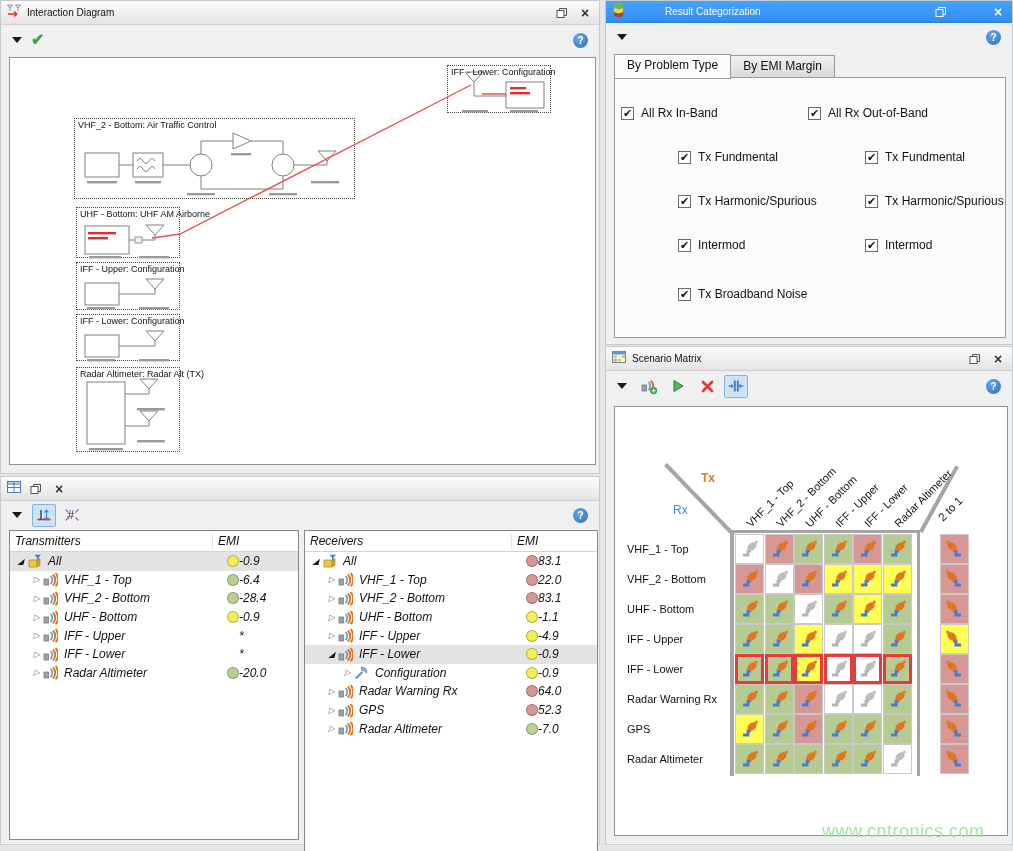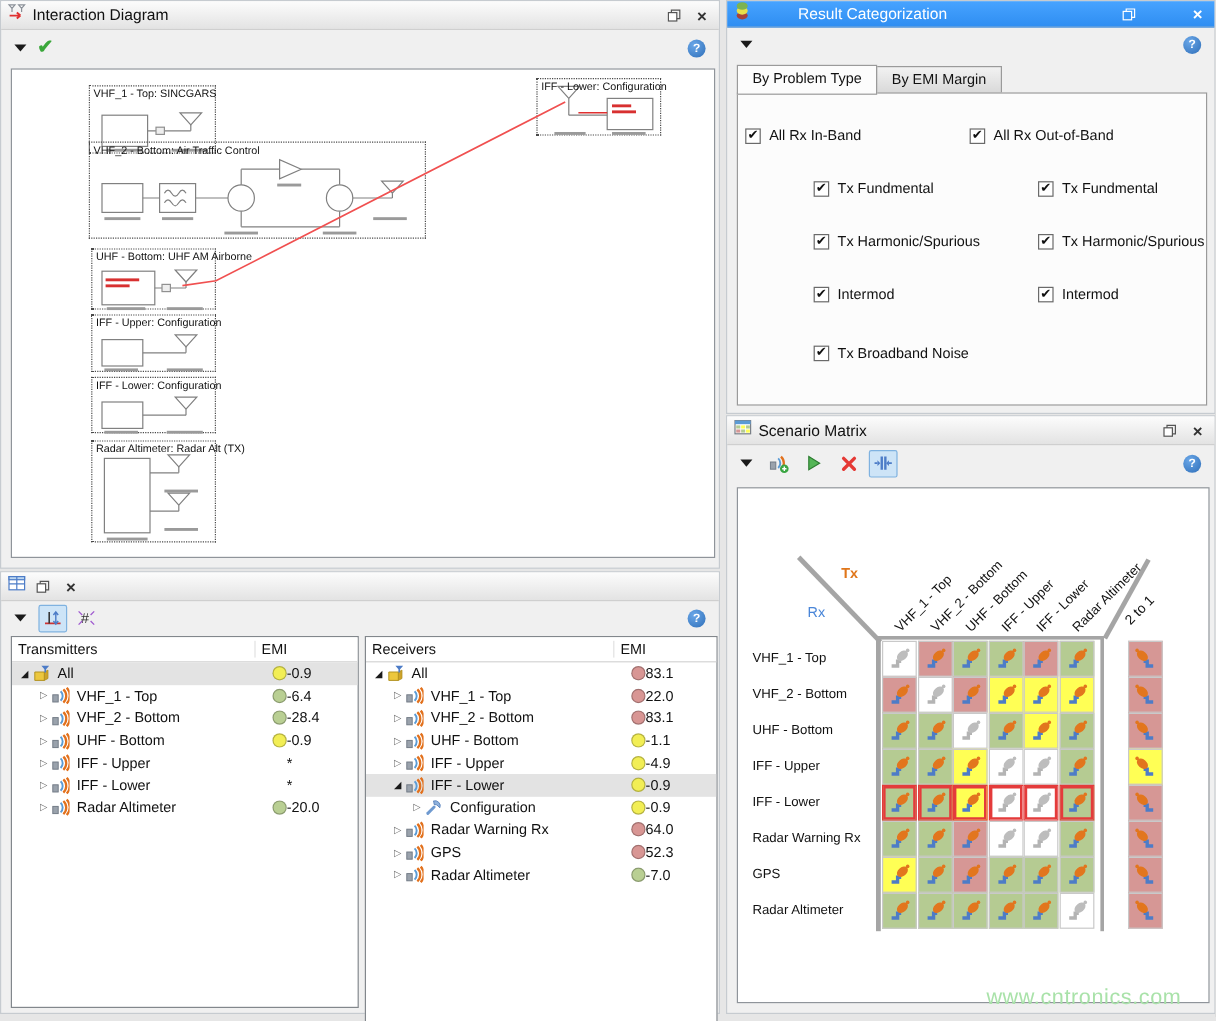--- a/index.html
+++ b/index.html
@@ -3,37 +3,37 @@
 <meta charset="utf-8">
 <style>
   html,body{margin:0;padding:0;background:#d6d6d6;}
   *{box-sizing:border-box;}
   .app{position:relative;width:1013px;height:851px;background:#e6e6e6;font-family:"Liberation Sans",sans-serif;color:#111;overflow:hidden;}
   .panel{position:absolute;background:#f0f0f0;border:1px solid #c6cbd0;}
   .titlebar{position:absolute;top:0;left:0;right:0;height:24px;background:linear-gradient(#fcfcfc,#e3e3e3);border-bottom:1px solid #cfcfcf;display:flex;align-items:center;padding:0 5px;gap:5px;}
   .titlebar.active{background:linear-gradient(#47a3ff,#2f8ef2);border-bottom:1px solid #2a7fd6;}
   .titlebar.active .ttext{color:#fff;}
   .titlebar.active .xbtn{color:#fff;}
-  .ttext{font-size:13px;flex:1;white-space:nowrap;}
+  .ttext{font-size:10px;flex:1;white-space:nowrap;}
   .winbtn{width:18px;height:17px;display:flex;align-items:center;justify-content:center;}
   .xbtn{font-size:14px;font-weight:bold;color:#333;line-height:1;}
   .toolbar{position:absolute;left:0;right:0;top:24px;height:30px;display:flex;align-items:center;gap:9px;padding:0 11px;}
   .dd{width:0;height:0;border-left:5px solid transparent;border-right:5px solid transparent;border-top:6px solid #1a1a1a;}
   .help{margin-left:auto;width:15px;height:15px;border-radius:50%;background:radial-gradient(circle at 35% 30%,#6aa7e8,#2e6eb8);color:#fff;font-size:10px;font-weight:bold;display:flex;align-items:center;justify-content:center;}
   .tbtn{min-width:24px;height:23px;display:flex;align-items:center;justify-content:center;border:1px solid transparent;border-radius:2px;}
   .tbtn.selected{background:#cde4f7;border-color:#7fb2e0;}
   .greencheck{color:#3aa73a;font-size:16px;font-weight:bold;line-height:1;}
   .canvas{position:absolute;background:#fff;border:1px solid #8f949a;}
   
   .dblock{position:absolute;border:1px dotted #4a4a4a;}
   .dblock .btitle{position:absolute;top:1px;left:3px;font-size:9px;white-space:nowrap;color:#111;}
   .dblock svg{position:absolute;left:0;top:0;}
   #red-overlay{position:absolute;left:0;top:0;pointer-events:none;}
   
-  .ttable{position:absolute;background:#fff;border:1px solid #82878c;overflow:hidden;}
+  .ttable{position:absolute;background:#fff;border:1px solid #82878c;overflow:hidden;font-style:italic;}
   .thead{display:flex;height:21px;align-items:center;font-size:12px;border-bottom:1px solid #d4d4d4;background:#fff;}
   .thead .h1{flex:1;padding-left:5px;}
   .thead .h2{width:86px;border-left:1px solid #e2e2e2;padding-left:5px;}
   .trow{display:flex;height:18.6px;align-items:center;font-size:12px;white-space:nowrap;}
   .trow.sel{background:#e3e3e3;}
   .exp{width:13px;text-align:center;color:#3c3c3c;flex:none;}
   .exp.c{font-size:8px;color:#707070;}
   .exp.e{font-size:8px;color:#1a1a1a;}
   .ticn{width:18px;flex:none;display:flex;align-items:center;}
   .tlbl{flex:1;padding-left:3px;overflow:hidden;}
@@ -84,32 +84,20 @@
           </svg>
         </span>
       <span class="winbtn xbtn">×</span>
     </div>
     <div class="toolbar">
       <span class="dd"></span>
       <span class="greencheck">✔</span>
       <span class="help">?</span>
     </div>
     <div class="canvas" id="diagram-canvas" style="left:8px;top:56px;width:587px;height:408px;">
-        <div class="dblock" style="left: 64px; top: 13px; width: 106px; height: 57px;">
-          <svg width="106" height="57" viewBox="0 0 106 57">
-            <rect x="10" y="24" width="38" height="26" fill="#fff" stroke="#808080"></rect>
-            <line x1="48" y1="37" x2="84" y2="37" stroke="#808080"></line>
-            <rect x="55" y="34" width="7" height="6" fill="#eee" stroke="#909090"></rect>
-            <path d="M75 22 L93 22 L84 32 Z" fill="#fff" stroke="#808080"></path>
-            <line x1="84" y1="32" x2="84" y2="37" stroke="#808080"></line>
-            <rect x="14" y="52" width="30" height="2.4" fill="#9a9a9a"></rect>
-            <rect x="68" y="52" width="30" height="2.4" fill="#9a9a9a"></rect>
-          </svg>
-    <span class="btitle">VHF_1 - Top: SINCGARS</span>
-        </div>
         <div class="dblock" style="left: 64px; top: 60px; width: 281px; height: 81px;">
           <svg width="281" height="81" viewBox="0 0 281 81">
             <rect x="10" y="34" width="34" height="24" fill="#fff" stroke="#808080"></rect>
             <line x1="44" y1="46" x2="58" y2="46" stroke="#808080"></line>
             <rect x="58" y="34" width="30" height="24" fill="#fff" stroke="#808080"></rect>
             <path d="M62 42 q3 -5 6 0 t6 0 t6 0" fill="none" stroke="#808080"></path>
             <path d="M62 50 q3 -5 6 0 t6 0 t6 0" fill="none" stroke="#808080"></path>
             <line x1="88" y1="46" x2="115" y2="46" stroke="#808080"></line>
             <circle cx="126" cy="46" r="11" fill="#fff" stroke="#808080"></circle>
             <line x1="126" y1="35" x2="126" y2="22" stroke="#808080"></line>

